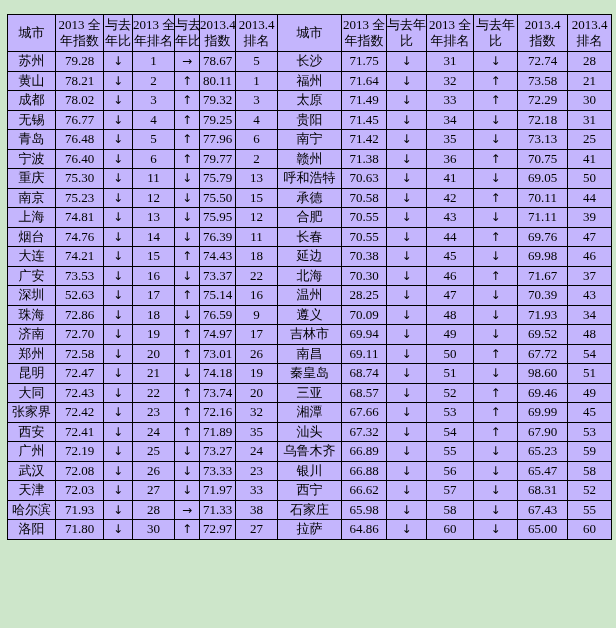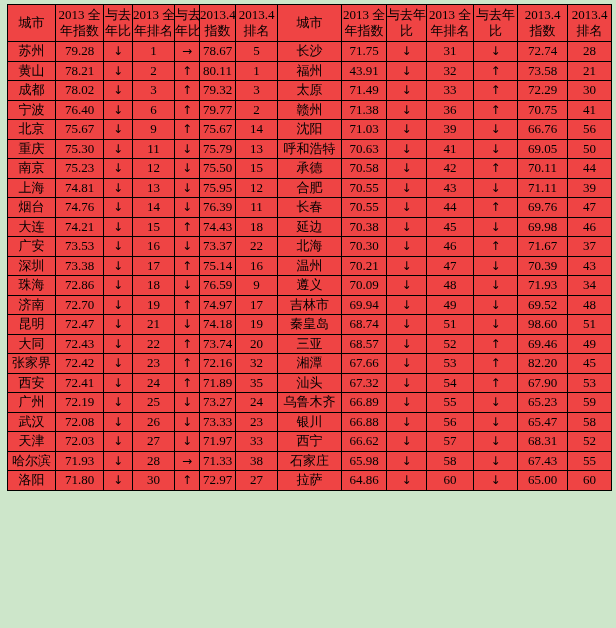--- a/index.html
+++ b/index.html
@@ -10,22 +10,22 @@
     width: 616px;
     height: 628px;
     background: #cde6ca;
     font-family: "Liberation Serif", "DejaVu Serif", serif;
     color: #000;
     overflow: hidden;
   }
   table.city-table {
     border-collapse: collapse;
     table-layout: fixed;
-    background: #ef4444;
-    margin: 4px 0 0 7px;
+    background: #c4b5fd;
+    margin: 14px 0 0 7px;
     width: 604px;
   }
   table.city-table th,
   table.city-table td {
     border: 1px solid #000;
     padding: 0;
     text-align: center;
     vertical-align: middle;
     font-size: 13px;
     font-weight: normal;
@@ -150,21 +150,21 @@
       </tr>
       <tr>
         <td>黄山</td>
         <td>78.21</td>
         <td><span class="arrow">↓</span></td>
         <td>2</td>
         <td><span class="arrow">↑</span></td>
         <td>80.11</td>
         <td>1</td>
         <td>福州</td>
-        <td>43.91</td>
+        <td>71.64</td>
         <td><span class="arrow">↓</span></td>
         <td>32</td>
         <td><span class="arrow">↑</span></td>
         <td>73.58</td>
         <td>21</td>
       </tr>
       <tr>
         <td>成都</td>
         <td>78.02</td>
         <td><span class="arrow">↓</span></td>
@@ -174,52 +174,68 @@
         <td>3</td>
         <td>太原</td>
         <td>71.49</td>
         <td><span class="arrow">↓</span></td>
         <td>33</td>
         <td><span class="arrow">↑</span></td>
         <td>72.29</td>
         <td>30</td>
       </tr>
       <tr>
+        <td>无锡</td>
+        <td>76.77</td>
+        <td><span class="arrow">↓</span></td>
+        <td>4</td>
+        <td><span class="arrow">↑</span></td>
+        <td>79.25</td>
+        <td>4</td>
+        <td>贵阳</td>
+        <td>71.45</td>
+        <td><span class="arrow">↓</span></td>
+        <td>34</td>
+        <td><span class="arrow">↓</span></td>
+        <td>72.18</td>
+        <td>31</td>
+      </tr>
+      <tr>
+        <td>青岛</td>
+        <td>76.48</td>
+        <td><span class="arrow">↓</span></td>
+        <td>5</td>
+        <td><span class="arrow">↑</span></td>
+        <td>77.96</td>
+        <td>6</td>
+        <td>南宁</td>
+        <td>71.42</td>
+        <td><span class="arrow">↓</span></td>
+        <td>35</td>
+        <td><span class="arrow">↓</span></td>
+        <td>73.13</td>
+        <td>25</td>
+      </tr>
+      <tr>
         <td>宁波</td>
         <td>76.40</td>
         <td><span class="arrow">↓</span></td>
         <td>6</td>
         <td><span class="arrow">↑</span></td>
         <td>79.77</td>
         <td>2</td>
         <td>赣州</td>
         <td>71.38</td>
         <td><span class="arrow">↓</span></td>
         <td>36</td>
         <td><span class="arrow">↑</span></td>
         <td>70.75</td>
         <td>41</td>
       </tr>
       <tr>
-        <td>北京</td>
-        <td>75.67</td>
-        <td><span class="arrow">↓</span></td>
-        <td>9</td>
-        <td><span class="arrow">↑</span></td>
-        <td>75.67</td>
-        <td>14</td>
-        <td>沈阳</td>
-        <td>71.03</td>
-        <td><span class="arrow">↓</span></td>
-        <td>39</td>
-        <td><span class="arrow">↓</span></td>
-        <td>66.76</td>
-        <td>56</td>
-      </tr>
-      <tr>
         <td>重庆</td>
         <td>75.30</td>
         <td><span class="arrow">↓</span></td>
         <td>11</td>
         <td><span class="arrow">↓</span></td>
         <td>75.79</td>
         <td>13</td>
         <td>呼和浩特</td>
         <td>70.63</td>
         <td><span class="arrow">↓</span></td>
@@ -303,28 +319,28 @@
         <td>北海</td>
         <td>70.30</td>
         <td><span class="arrow">↓</span></td>
         <td>46</td>
         <td><span class="arrow">↑</span></td>
         <td>71.67</td>
         <td>37</td>
       </tr>
       <tr>
         <td>深圳</td>
-        <td>73.38</td>
+        <td>52.63</td>
         <td><span class="arrow">↓</span></td>
         <td>17</td>
         <td><span class="arrow">↑</span></td>
         <td>75.14</td>
         <td>16</td>
         <td>温州</td>
-        <td>70.21</td>
+        <td>28.25</td>
         <td><span class="arrow">↓</span></td>
         <td>47</td>
         <td><span class="arrow">↓</span></td>
         <td>70.39</td>
         <td>43</td>
       </tr>
       <tr>
         <td>珠海</td>
         <td>72.86</td>
         <td><span class="arrow">↓</span></td>
@@ -350,20 +366,36 @@
         <td>17</td>
         <td>吉林市</td>
         <td>69.94</td>
         <td><span class="arrow">↓</span></td>
         <td>49</td>
         <td><span class="arrow">↓</span></td>
         <td>69.52</td>
         <td>48</td>
       </tr>
       <tr>
+        <td>郑州</td>
+        <td>72.58</td>
+        <td><span class="arrow">↓</span></td>
+        <td>20</td>
+        <td><span class="arrow">↑</span></td>
+        <td>73.01</td>
+        <td>26</td>
+        <td>南昌</td>
+        <td>69.11</td>
+        <td><span class="arrow">↓</span></td>
+        <td>50</td>
+        <td><span class="arrow">↑</span></td>
+        <td>67.72</td>
+        <td>54</td>
+      </tr>
+      <tr>
         <td>昆明</td>
         <td>72.47</td>
         <td><span class="arrow">↓</span></td>
         <td>21</td>
         <td><span class="arrow">↓</span></td>
         <td>74.18</td>
         <td>19</td>
         <td>秦皇岛</td>
         <td>68.74</td>
         <td><span class="arrow">↓</span></td>
@@ -394,21 +426,21 @@
         <td><span class="arrow">↓</span></td>
         <td>23</td>
         <td><span class="arrow">↑</span></td>
         <td>72.16</td>
         <td>32</td>
         <td>湘潭</td>
         <td>67.66</td>
         <td><span class="arrow">↓</span></td>
         <td>53</td>
         <td><span class="arrow">↑</span></td>
-        <td>82.20</td>
+        <td>69.99</td>
         <td>45</td>
       </tr>
       <tr>
         <td>西安</td>
         <td>72.41</td>
         <td><span class="arrow">↓</span></td>
         <td>24</td>
         <td><span class="arrow">↑</span></td>
         <td>71.89</td>
         <td>35</td>

